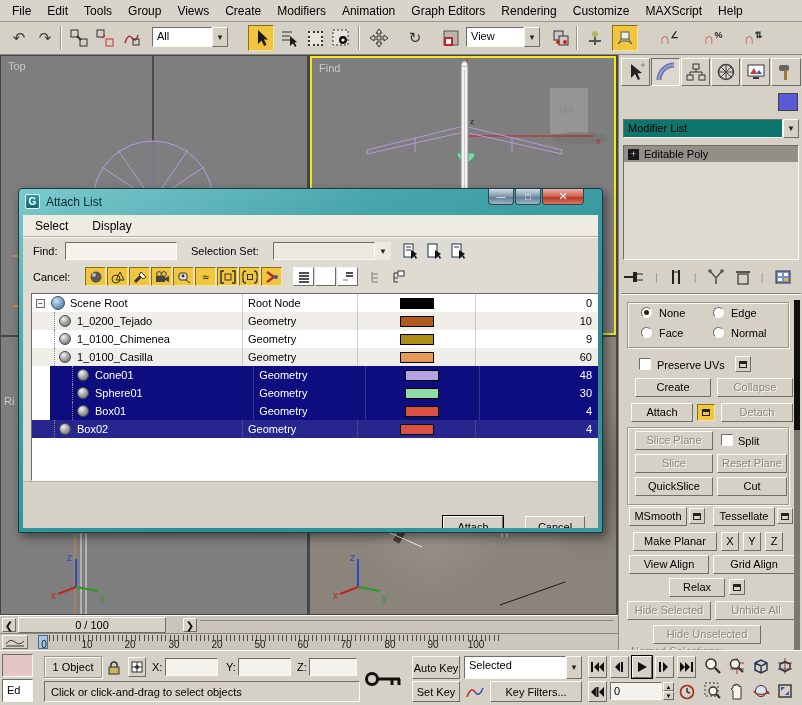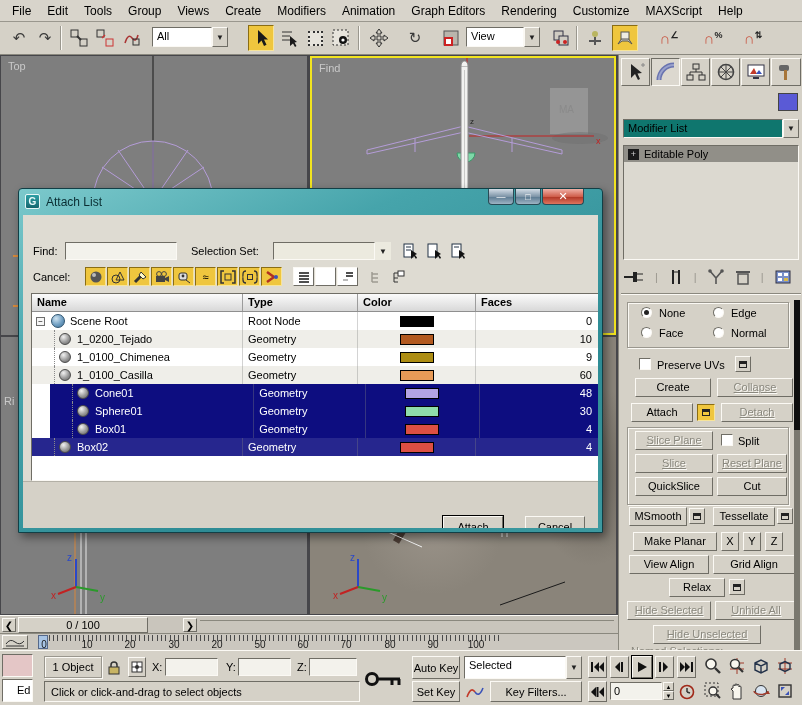--- a/index.html
+++ b/index.html
@@ -1,21 +1,21 @@
 <!DOCTYPE html>
 <html><head>
 <meta charset="utf-8">
 <style>
   * { margin:0; padding:0; box-sizing:border-box; }
   html,body { width:802px; height:705px; overflow:hidden; }
   body { font-family:"Liberation Sans", sans-serif; font-size:11px; background:#d5d1c7; position:relative; color:#000; }
   .sunken { border:1px solid; border-color:#6f6d65 #fbf9f4 #fbf9f4 #6f6d65; background:#fff; }
   .etched { border:1px solid #9a978e; box-shadow:1px 1px 0 #fbf9f4, inset 1px 1px 0 #fbf9f4; }
   .groove { border:1px solid #9a978e; box-shadow:inset 1px 1px 0 #fbf9f4, 1px 1px 0 #fbf9f4; }
-  .dis { color:#8a887e; text-shadow:1px 1px 0 #fbfaf6;text-decoration:underline; }
+  .dis { color:#8a887e; text-shadow:1px 1px 0 #fbfaf6; }
   .abs { position:absolute; }
   .ctr { display:flex; align-items:center; justify-content:center; }
   .yel { background:#efc63e !important; border-color:#8a6d14 #f7e49a #f7e49a #8a6d14 !important; }
 
   
   #menubar { position:absolute; left:0; top:0; width:802px; height:22px; background:#d8d4cb; border-bottom:1px solid #9a978e; display:flex; align-items:center; padding-left:4px; font-size:12px; }
   #menubar .mi { padding:2px 8px; cursor:default; }
 
   
   #toolbar { position:absolute; left:0; top:22px; width:802px; height:33px; background:#d5d1c7; border-bottom:1px solid #8a887e; }
@@ -304,20 +304,24 @@
 <div id="dialog">
   <div id="dlg-title">
     <div id="dlg-appicon">G</div>
     <span>Attach List</span>
   </div>
   <div class="winbtn" style="right:88px; width:26px">—</div>
   <div class="winbtn" style="right:61px; width:26px">□</div>
   <div class="winbtn close" style="right:18px; width:42px">✕</div>
 
   <div id="dlg-client">
+    <div id="dlg-menu">
+      <span>Select</span>
+      <span>Display</span>
+    </div>
 
     <span class="lbl" style="left:10px; top:30px">Find:</span>
     <input class="sfield" style="left: 42px; top: 27px; width: 112px;">
     <span class="lbl" style="left:168px; top:30px">Selection Set:</span>
     <div class="combo" style="left:250px; top:27px; width:118px; height:18px">
       <div class="cfield" style="background:#eceadf"></div>
       <div class="cbtn" style="border:none; background:#eceadf">▼</div>
     </div>
     <div class="ibtn" style="left:378px; top:26px; width:20px; height:20px; border:none; background:transparent">
         <svg width="16" height="16">
@@ -428,26 +432,20 @@
         <svg width="14" height="14">
           <rect x="7" y="1" width="6" height="5" fill="#fff" stroke="#333"></rect>
           <line x1="3" y1="3" x2="7" y2="3" stroke="#333"></line>
           <line x1="3" y1="3" x2="3" y2="12" stroke="#333"></line>
           <line x1="3" y1="8" x2="7" y2="8" stroke="#333"></line>
           <line x1="3" y1="12" x2="7" y2="12" stroke="#333"></line>
         </svg>
       </div>
 
     <div id="dlg-table">
-      <div class="thead">
-        <div class="c-name">Name</div>
-        <div class="c-type">Type</div>
-        <div class="c-color" style="justify-content:flex-start; padding-left:5px">Color</div>
-        <div class="c-faces" style="justify-content:flex-start; padding-left:5px">Faces</div>
-      </div>
       <div class="trow">
         <div class="c-name">
             <span class="expander">−</span>
             <span class="globe"></span>
             <span>Scene Root</span>
           </div>
         <div class="c-type">Root Node</div>
         <div class="c-color">
             <span class="swatch" style="background-color: rgb(0, 0, 0);"></span>
           </div>
@@ -701,21 +699,21 @@
   <div class="pbtn dis" style="left:34px; top:570px; width:108px">Hide Unselected</div>
   <span class="lbl dis" style="left:12px; top:590px">Named Selections:</span>
 
   <div class="abs" style="left:175px; top:245px; width:6px; height:350px; background:#7a786f">
     <div style="position:absolute; left:0; top:0; width:6px; height:130px; background:#0f0f0f"></div>
   </div>
 </div>
 
 <div id="timeslider">
   <div class="sbtn" style="left:2px; top:2px; width:14px; height:14px">❮</div>
-  <div class="sbtn" style="left:18px; top:1px; width:130px; height:16px; font-size:11px">0 / 100</div>
+  <div class="sbtn" style="left:18px; top:1px; width:148px; height:16px; font-size:11px">0 / 100</div>
   <div class="sbtn" style="left:183px; top:2px; width:14px; height:14px">❯</div>
   <div class="abs" style="left:200px; top:4px; width:414px; height:10px; border-top:1px solid #8a887e"></div>
 </div>
 
 <div id="trackbar">
   <div class="sbtn" style="left:2px; top:1px; width:26px; height:14px">
       <svg width="20" height="10">
         <path d="M1 7 Q5 1 10 5 T19 4" stroke="#333" fill="none"></path>
         <line x1="1" y1="9" x2="19" y2="9" stroke="#333"></line>
       </svg>
@@ -730,21 +728,21 @@
   <span class="tick-lab" style="left:260px">50</span>
   <span class="tick-lab" style="left:303px">60</span>
   <span class="tick-lab" style="left:346px">70</span>
   <span class="tick-lab" style="left:390px">80</span>
   <span class="tick-lab" style="left:433px">90</span>
   <span class="tick-lab" style="left:476px">100</span>
 </div>
 
 <div id="statusbar">
   <div class="abs sunken" style="left:2px; top:3px; width:31px; height:23px; background:#e4c6c6"></div>
-  <div class="abs sunken" style="left:2px; top:28px; width:31px; height:23px; background:#fff; padding:4px 14px">Ed</div>
+  <div class="abs sunken" style="left:2px; top:28px; width:31px; height:23px; background:#fff; padding:4px 4px">Ed</div>
 
   <div class="abs etched ctr" style="left:44px; top:5px; width:58px; height:22px">1 Object</div>
   <div class="abs ctr" style="left:106px; top:6px; width:16px; height:20px">
       <svg width="14" height="15">
         <rect x="2" y="7" width="10" height="7" fill="#c8b464" stroke="#333"></rect>
         <path d="M4 7 V5 a3 3 0 0 1 6 0 V7" fill="none" stroke="#333" stroke-width="1.5"></path>
       </svg>
     </div>
   <div class="sbtn" style="left:128px; top:6px; width:18px; height:20px">
       <svg width="12" height="12">

